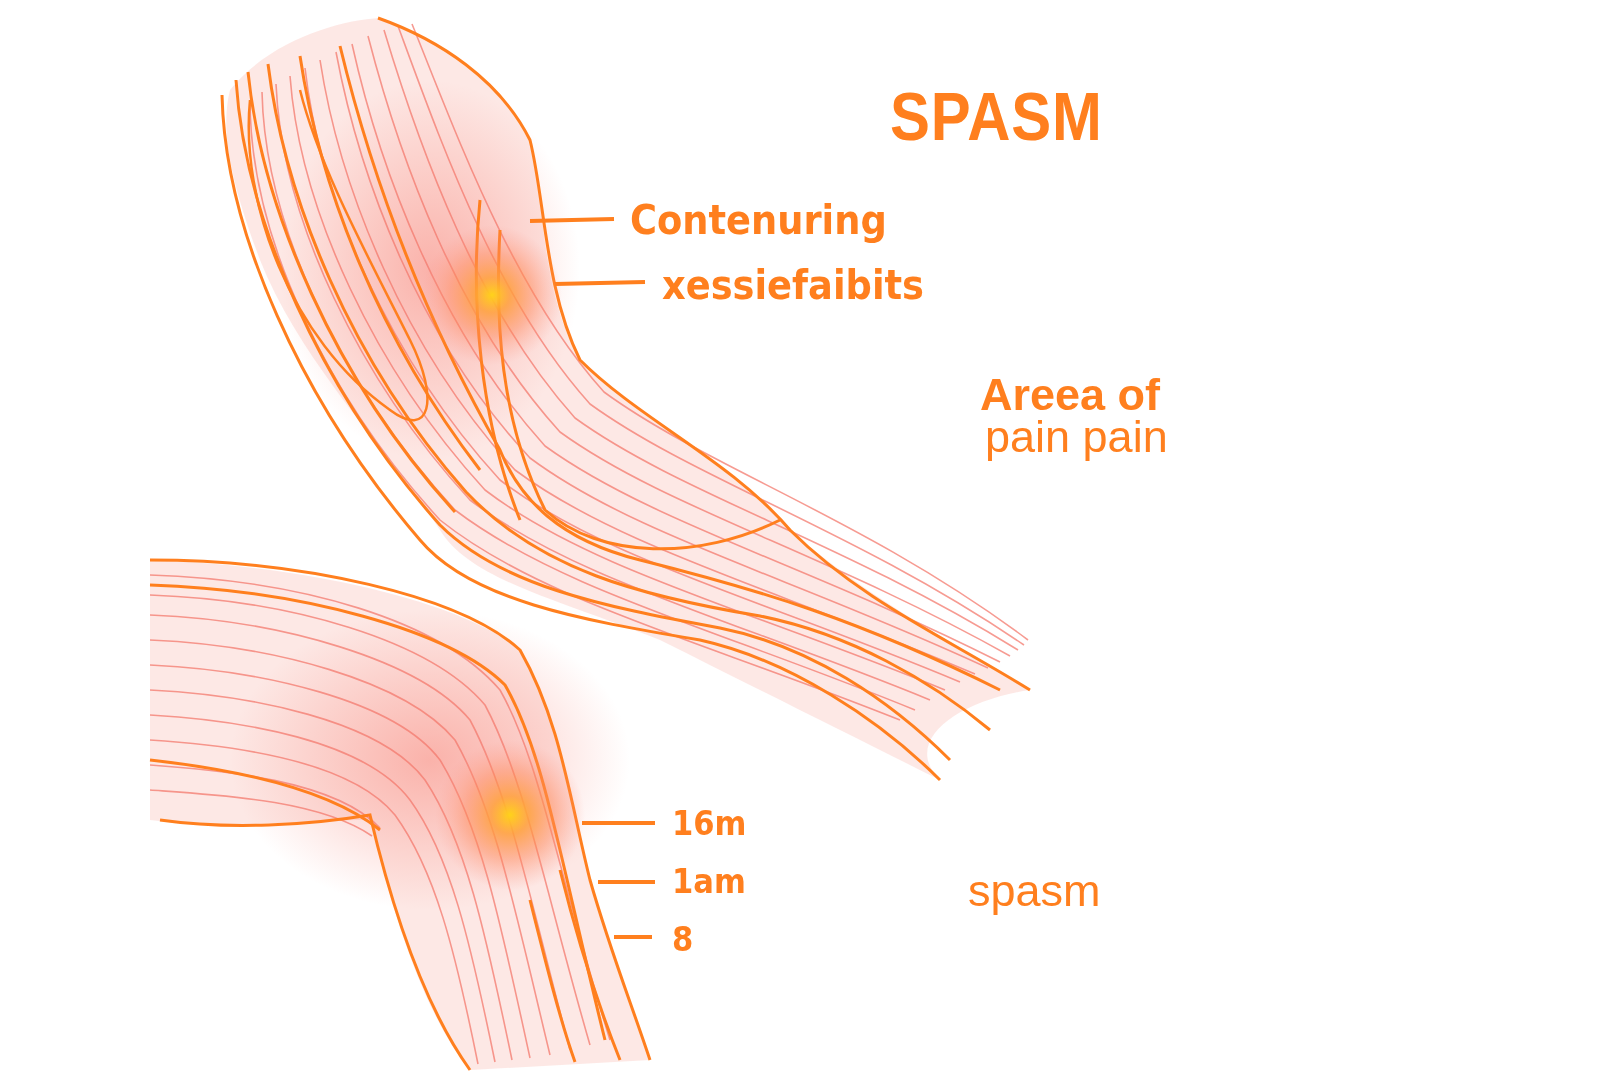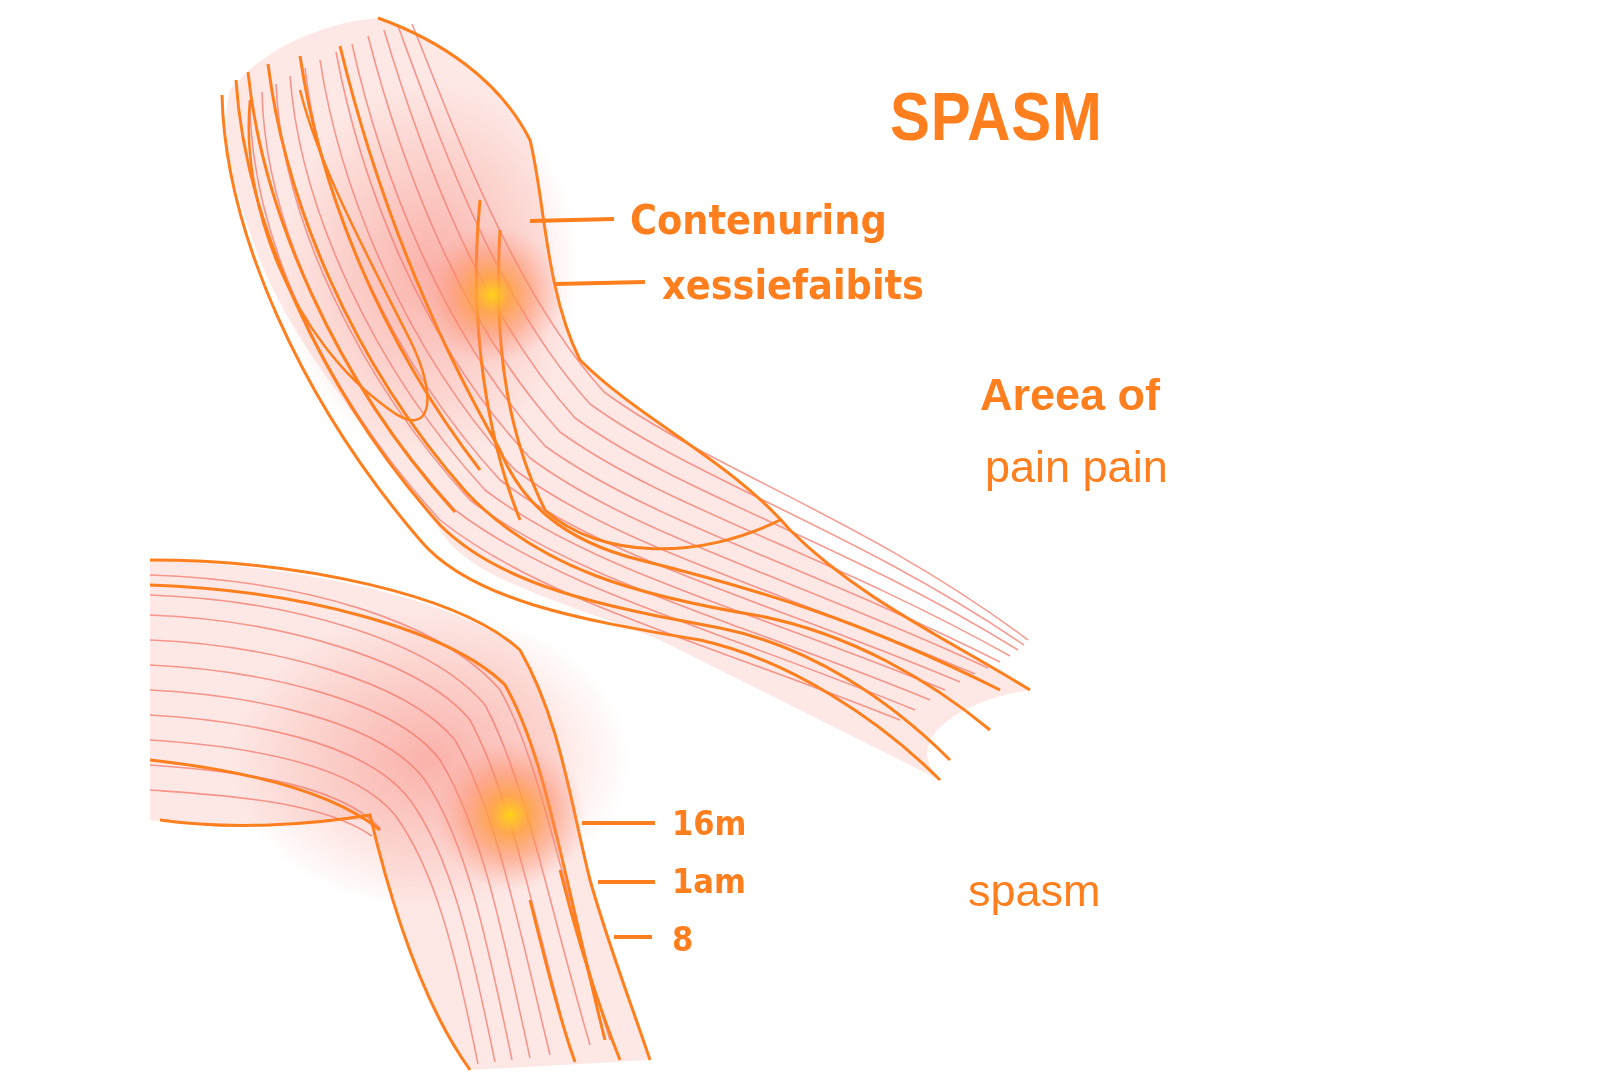--- a/index.html
+++ b/index.html
@@ -94,19 +94,19 @@
   <line x1="598" y1="882" x2="655" y2="882" stroke="#ff7f1e" stroke-width="4"></line>
   <line x1="614" y1="937" x2="652" y2="937" stroke="#ff7f1e" stroke-width="4"></line>
 </svg>
 
 <div class="lbl title" style="left:890px; top:82px;">SPASM</div>
 
 <div class="lbl callout" style="left:630px; top:200px;">Contenuring</div>
 <div class="lbl callout" style="left:662px; top:265px;">xessiefaibits</div>
 
 <div class="lbl area" style="left:980px; top:372px;font-weight:bold;">Areea of</div>
-<div class="lbl area" style="left:985px; top:444px;">pain pain</div>
+<div class="lbl area" style="left:985px; top:414px;">pain pain</div>
 
 <div class="lbl num" style="left:672px; top:806px;">16m</div>
 <div class="lbl num" style="left:672px; top:864px;">1am</div>
 <div class="lbl num" style="left:672px; top:922px;">8</div>
 
 <div class="lbl area" style="left:968px; top:868px;">spasm</div>
 
 </body></html>

